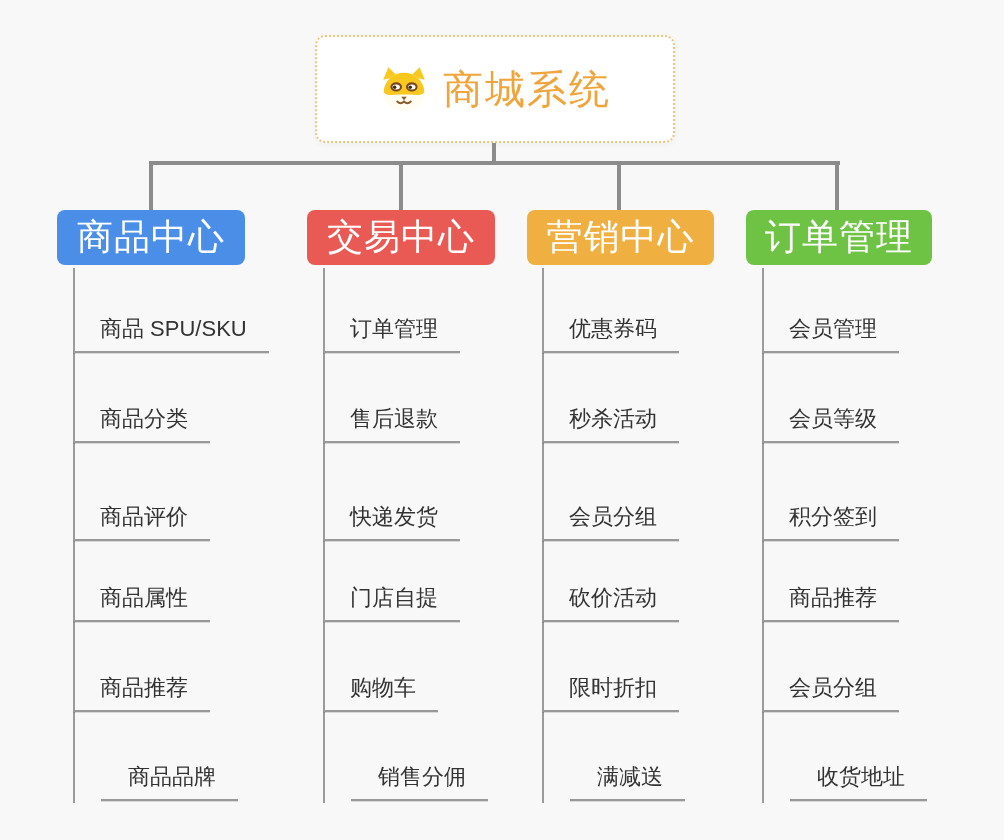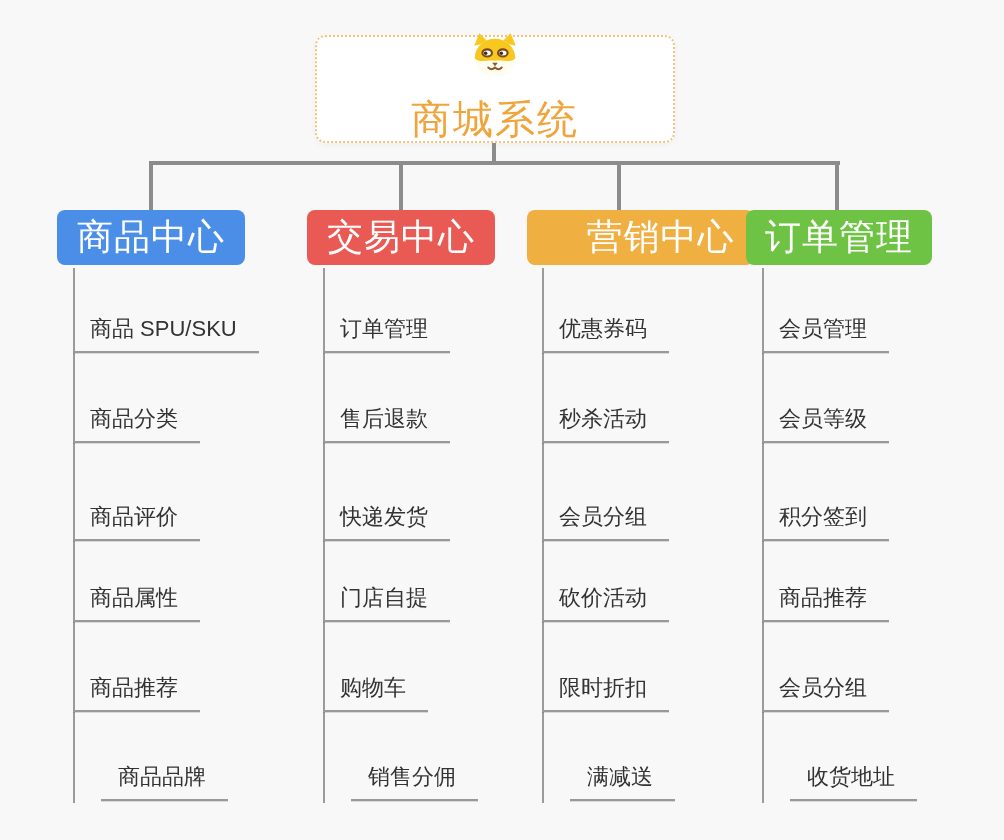--- a/index.html
+++ b/index.html
@@ -8,21 +8,20 @@
     background:#f8f8f8;
     font-family:"Liberation Sans","DejaVu Sans",sans-serif;
   }
   
   .root-node{
     position:absolute;left:315px;top:35px;width:360px;height:108px;
     box-sizing:border-box;background:#ffffff;
     border:2px dotted #f2c279;border-radius:10px;
     display:flex;align-items:center;justify-content:center;gap:14px;
     box-shadow:0 2px 6px rgba(0,0,0,0.04);
-    flex-direction:column;
   }
   .root-title{font-size:40px;color:#f0a53c;letter-spacing:2px;white-space:nowrap;}
   .dog{width:50px;height:46px;flex:0 0 auto;}
   
   .line{position:absolute;background:#8c8c8c;}
   .stub{left:492px;top:143px;width:4px;height:20px;}
   .hbar{left:149px;top:161px;width:691px;height:4px;}
   .drop{top:165px;width:4px;height:45px;}
   .drop.d1{left:149px;} .drop.d2{left:399px;} .drop.d3{left:617px;} .drop.d4{left:835px;}
   
@@ -36,21 +35,21 @@
   .bn3{left:527px;width:187px;}
   .bn4{left:746px;width:186px;}
   
   .col{position:absolute;top:268px;width:260px;}
   .col.c1{left:73px;} .col.c2{left:323px;} .col.c3{left:542px;} .col.c4{left:762px;}
   .col::before{
     content:"";position:absolute;left:0;top:0;width:2px;height:535px;background:#9b9b9b;
   }
   .leaf{
     position:absolute;left:0;box-sizing:border-box;
-    padding:0 22px 5px 17px;
+    padding:0 22px 5px 27px;
     font-size:22px;line-height:34px;color:#333333;white-space:nowrap;
     border-bottom:2px solid #999999;
     box-shadow:0 1px 0 rgba(0,0,0,0.12);
   }
   .leaf:nth-of-type(1){top:44px;}
   .leaf:nth-of-type(2){top:134px;}
   .leaf:nth-of-type(3){top:224px;margin-top:8px;}
   .leaf:nth-of-type(4){top:313px;}
   .leaf:nth-of-type(5){top:403px;}
   .leaf:nth-of-type(6){top:492px;margin-left:28px;}
@@ -76,21 +75,21 @@
 
 <div class="line stub"></div>
 <div class="line hbar"></div>
 <div class="line drop d1"></div>
 <div class="line drop d2"></div>
 <div class="line drop d3"></div>
 <div class="line drop d4"></div>
 
 <div class="branch-node bn1" style="background-color: rgb(74, 142, 232);">商品中心</div>
 <div class="branch-node bn2" style="background-color: rgb(233, 90, 85);">交易中心</div>
-<div class="branch-node bn3" style="background-color: rgb(239, 175, 65); padding-left: 40px;">营销中心</div>
+<div class="branch-node bn3" style="background-color: rgb(239, 175, 65);">营销中心</div>
 <div class="branch-node bn4" style="background-color: rgb(110, 195, 68);">订单管理</div>
 
 <div class="col c1">
   <div class="leaf">商品 SPU/SKU</div>
   <div class="leaf">商品分类</div>
   <div class="leaf">商品评价</div>
   <div class="leaf">商品属性</div>
   <div class="leaf">商品推荐</div>
   <div class="leaf">商品品牌</div>
 </div>

